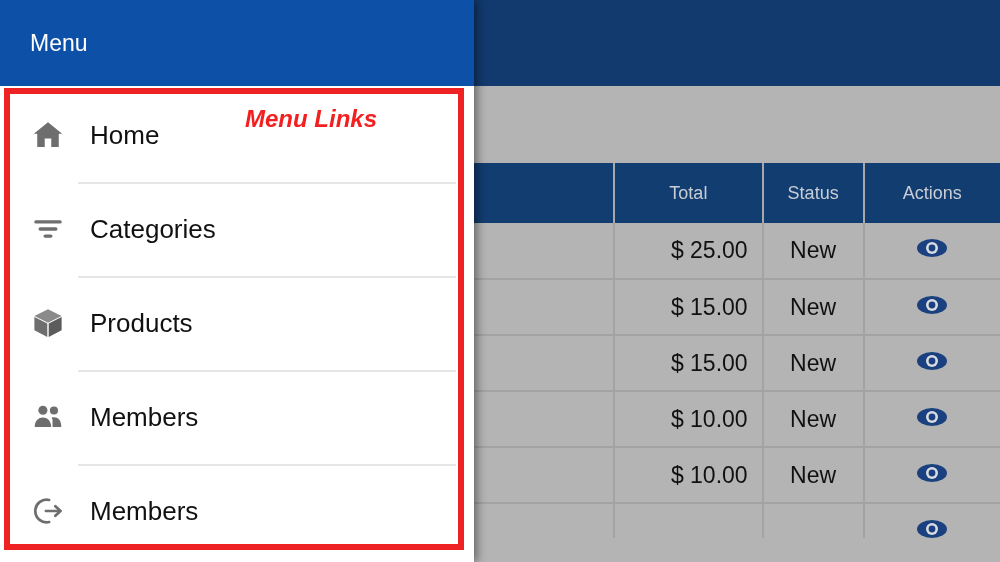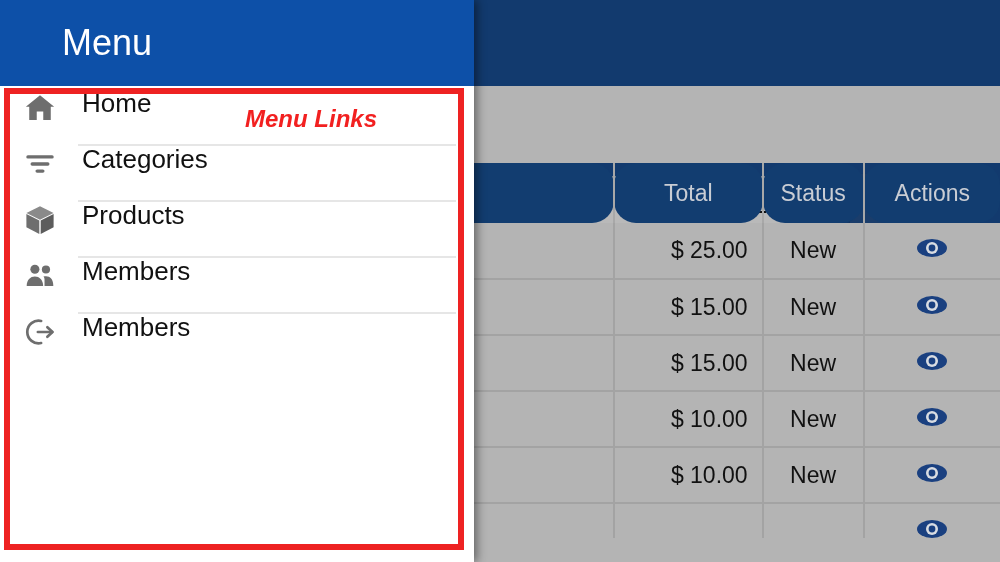--- a/index.html
+++ b/index.html
@@ -77,27 +77,26 @@
   
   #data-table {
     position: absolute;
     left: 0; top: 163px;
     width: 1000px;
     border-collapse: collapse;
   }
   #data-table thead th {
     background: #123d70;
     color: #c9cdd4;
-    font-size: 23px;
+    font-size: 18px;
     font-weight: normal;
     height: 60px;
     border-right: 2px solid #a8a8a8;
     padding: 0 14px;
     box-sizing: border-box;
-    border-radius: 22px;
   }
   #data-table thead th:last-child { border-right: none; }
   #data-table tbody td {
     background: #b4b4b4;
     color: #111;
     font-size: 23px;
     height: 56px;
     border-right: 2px solid #a3a3a3;
     border-bottom: 2px solid #a3a3a3;
     padding: 8px 14px;
@@ -132,22 +131,21 @@
   #drawer-header {
     width: 474px; height: 86px;
     background: #0d50a8;
     position: relative;
   }
   #drawer-title {
     position: absolute;
     left: 30px; top: 50%;
     transform: translateY(-50%);
     color: #ffffff;
-    font-size: 36px;
-    margin-left: 32px;
+    font-size: 23px;
   }
 
   #menu-links-box {
     position: absolute;
     left: 4px; top: 88px;
     width: 460px; height: 462px;
     border: 6px solid #ee2222;
     box-sizing: border-box;
     background: #ffffff;
   }
@@ -164,24 +162,24 @@
   }
 
   #menu-list {
     position: absolute;
     left: 0; top: 88px;
     width: 464px;
     z-index: 11;
   }
   .menu-item {
     position: relative;
-    height: 56px;
+    height: 94px;
     display: flex;
-    align-items: flex-start;
-    padding-left: 20px;
+    align-items: center;
+    padding-left: 28px;
     box-sizing: border-box;
   }
   .menu-item + .menu-item::before {
     content: "";
     position: absolute;
     left: 78px; right: 8px; top: 0;
     height: 2px;
     background: #e6e6e6;
   }
   .menu-icon {

